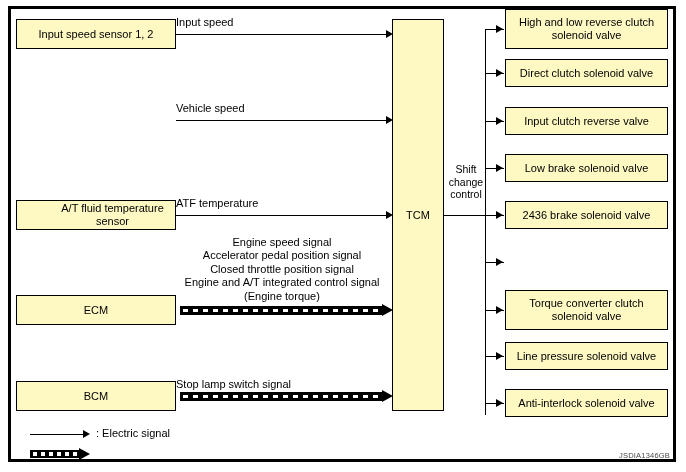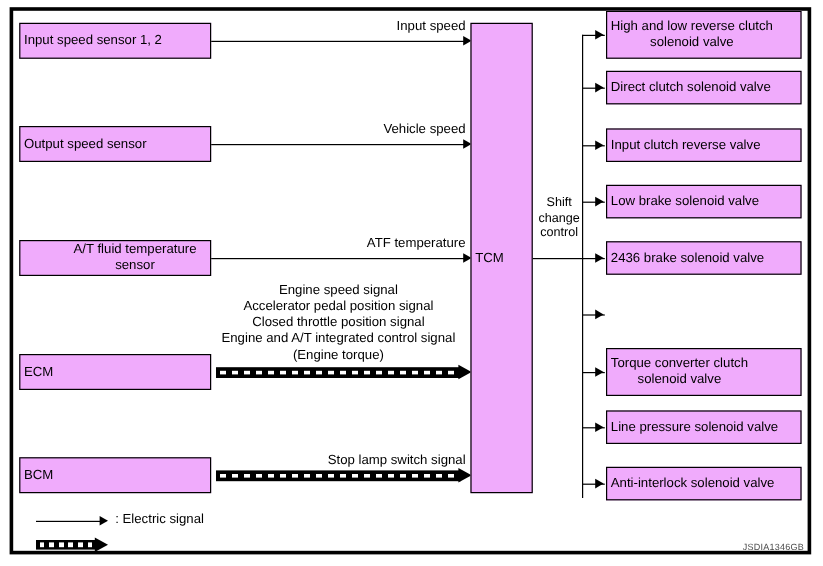--- a/index.html
+++ b/index.html
@@ -22,23 +22,24 @@
     top: 6px;
     width: 668px;
     height: 456px;
     border: 3px solid #000000;
     box-sizing: border-box;
   }
   .box {
     position: absolute;
     box-sizing: border-box;
     border: 1.5px solid #000000;
-    background: #f0abfc;
+    background: #fef9c3;
     display: flex;
     align-items: center;
+    justify-content: center;
     text-align: center;
     font-size: 11px;
     color: #000000;
     line-height: 1.15;
     padding: 0 3px;
   }
   
   .eline {
     position: absolute;
     height: 0;
@@ -94,21 +95,21 @@
     background: repeating-linear-gradient(
       to right,
       #ffffff 0px, #ffffff 4px,
       #000000 4px, #000000 8px
     );
   }
   .sig-label {
     position: absolute;
     font-size: 11px;
     color: #000000;
-    text-align: right;
+    text-align: left;
     line-height: 1.25;
     white-space: nowrap;
   }
   .multi-label {
     position: absolute;
     font-size: 11px;
     color: #000000;
     text-align: center;
     line-height: 1.22;
   }
@@ -140,23 +141,20 @@
 <body>
 
 <div id="canvas">
 
   <div id="frame"></div>
 
   <div class="box" style="left:16px; top:19px; width:160px; height:30px;">
     <span>Input speed sensor 1, 2</span>
   </div>
 
-  <div class="box" style="left:16px; top:105px; width:160px; height:30px;">
-    <span>Output speed sensor</span>
-  </div>
 
   <div class="box" style="left:16px; top:200px; width:160px; height:30px;padding-left:36px;">
     <span>A/T fluid temperature sensor</span>
   </div>
 
   <div class="box" style="left:16px; top:295px; width:160px; height:30px;">
     <span>ECM</span>
   </div>
 
   <div class="box" style="left:16px; top:381px; width:160px; height:30px;">

